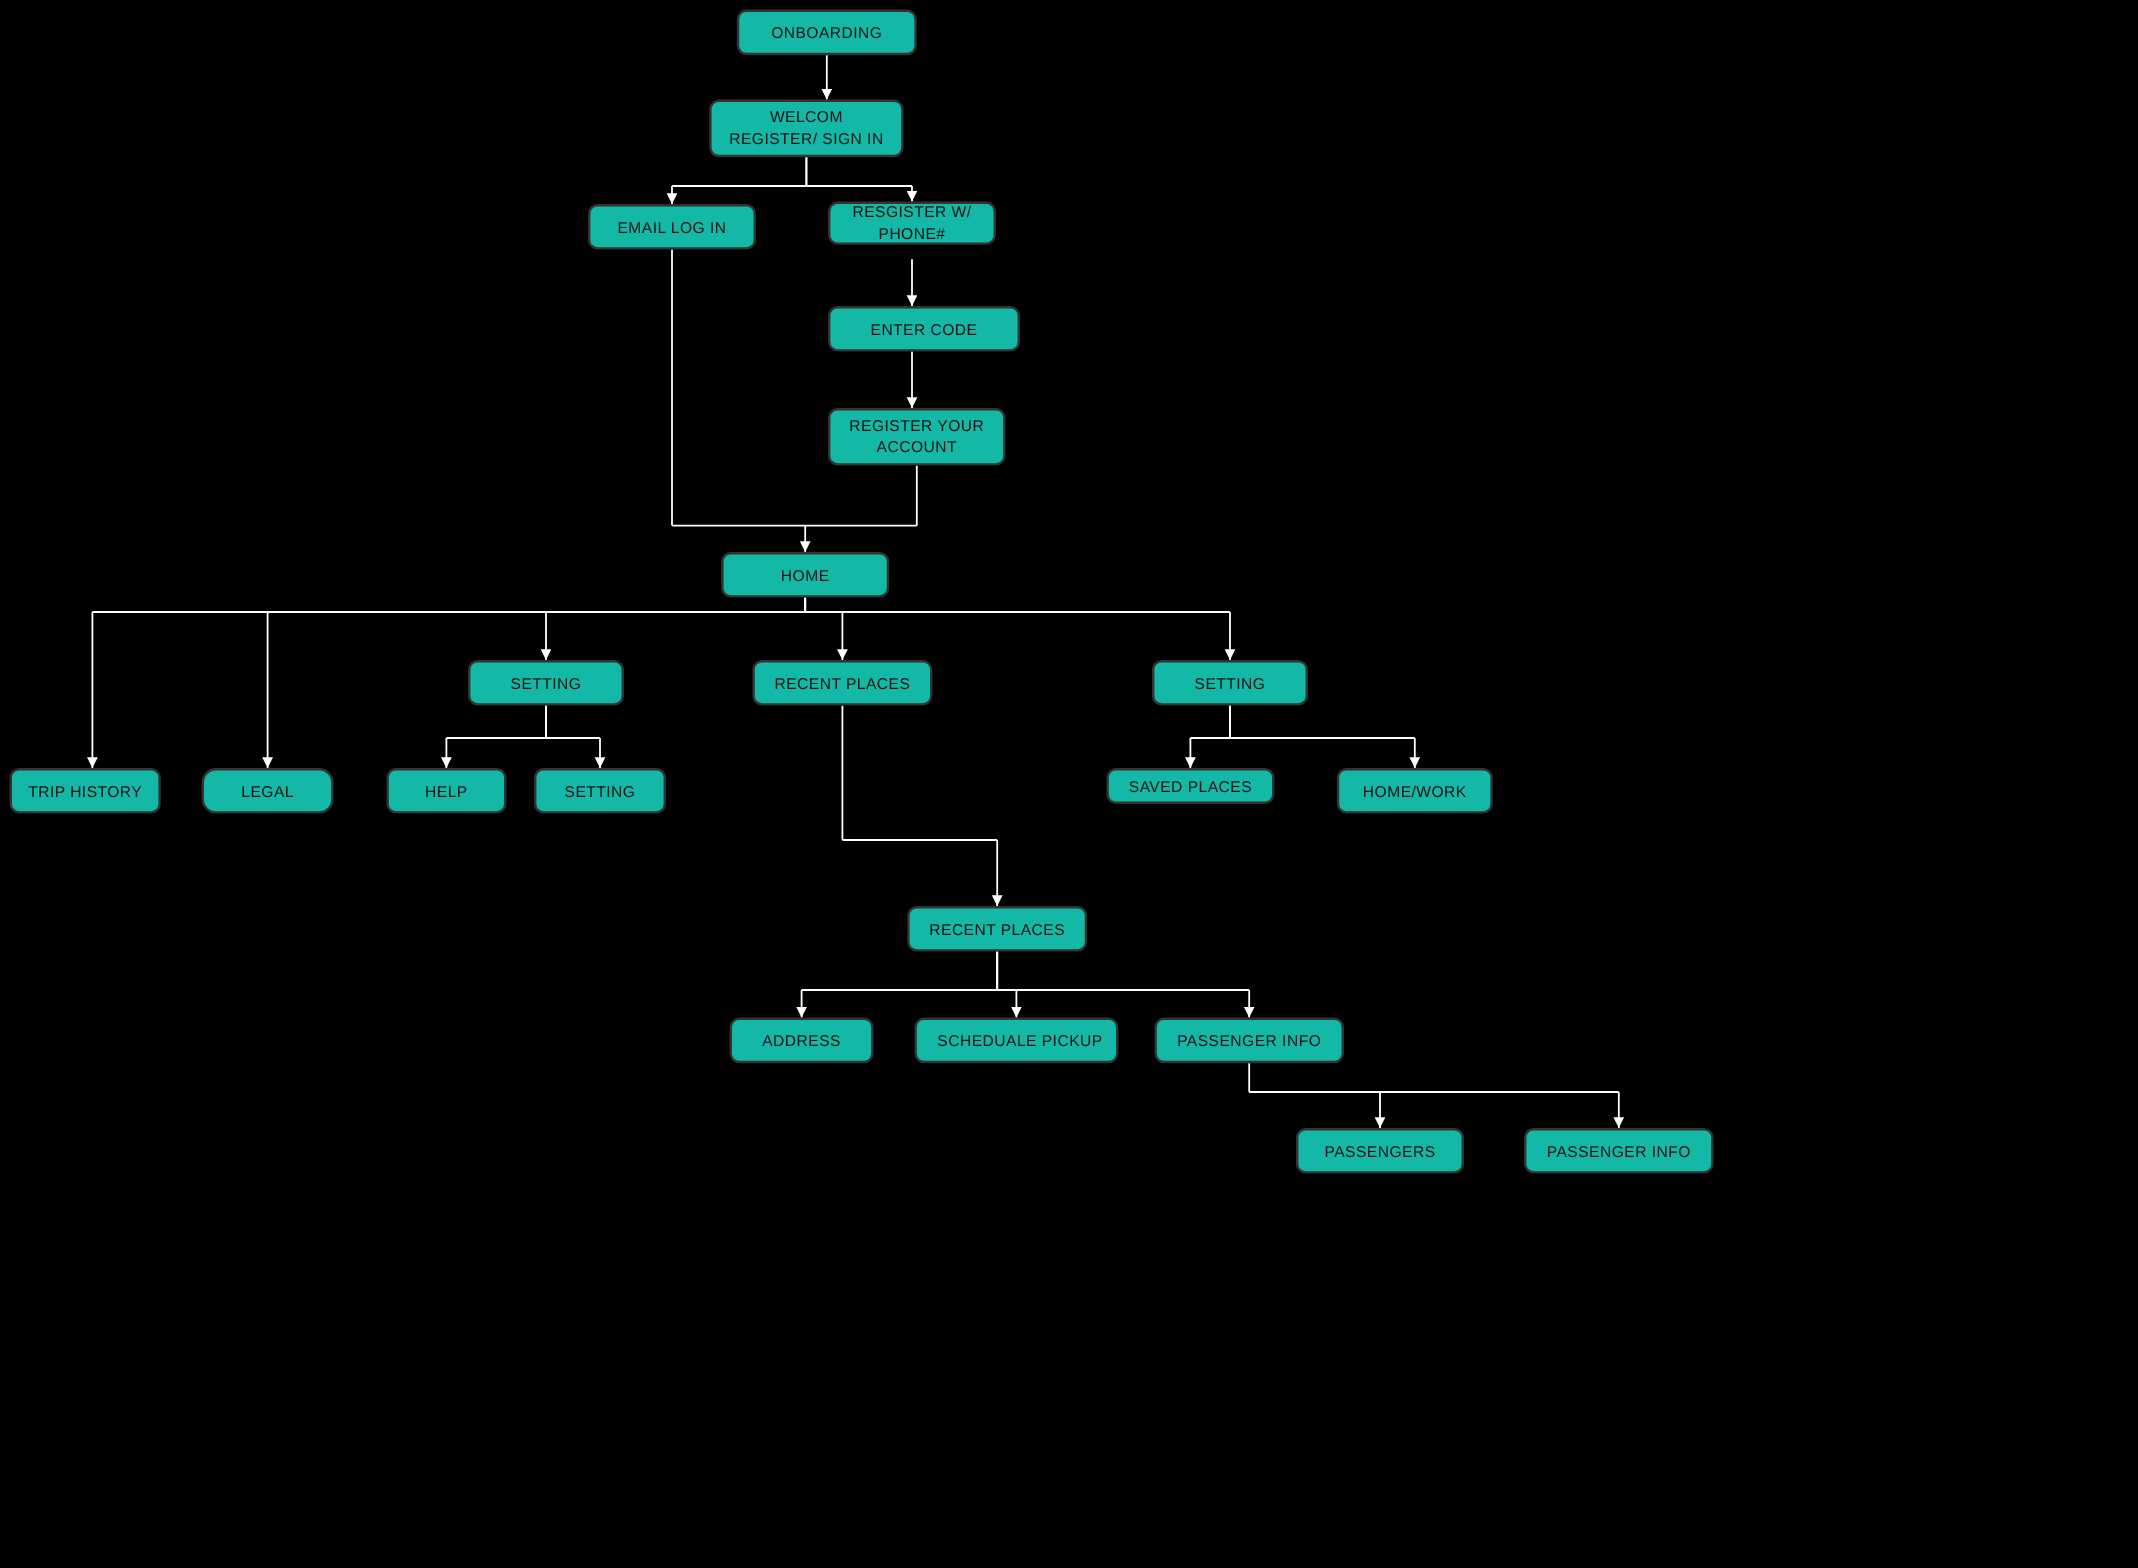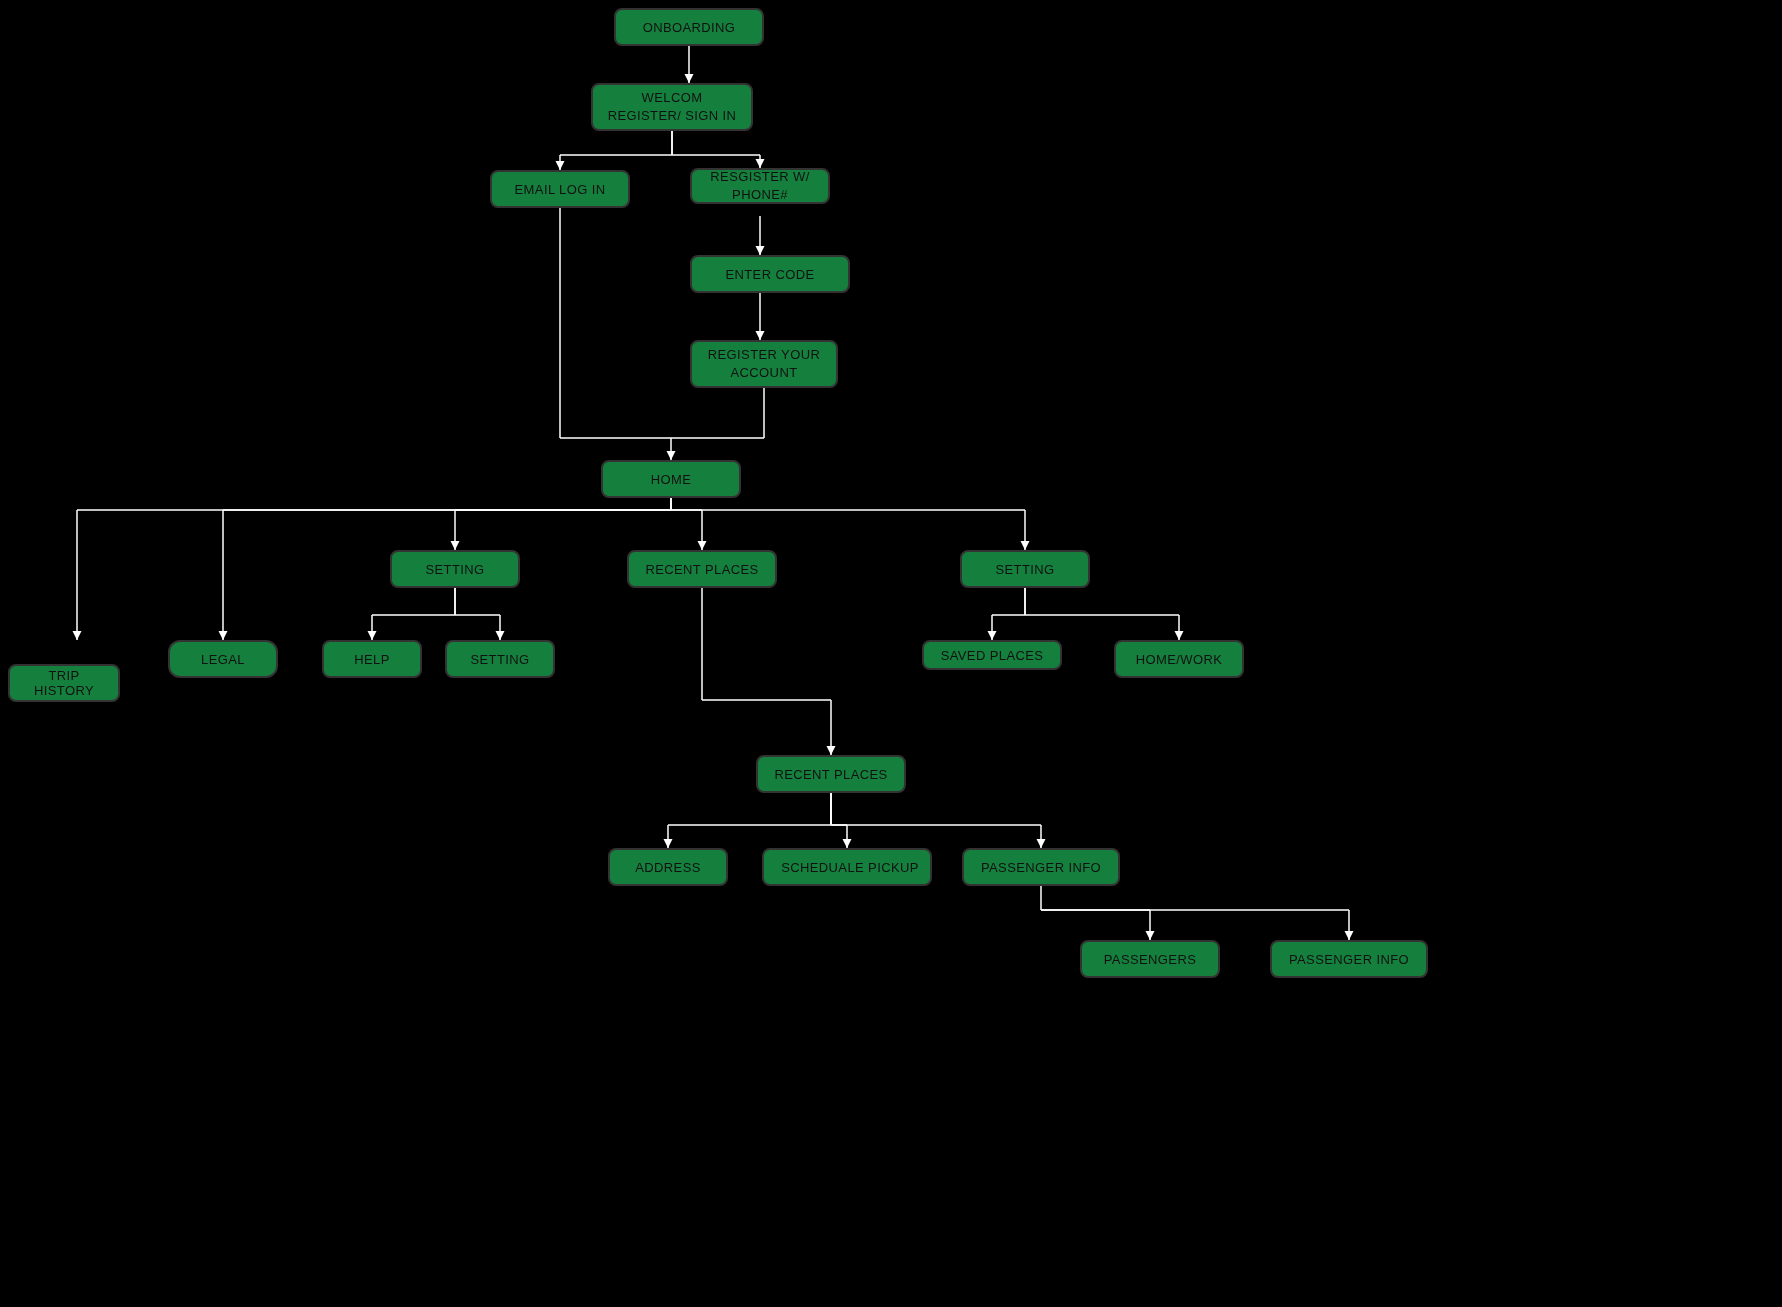--- a/index.html
+++ b/index.html
@@ -14,21 +14,21 @@
 
     .diagram {
       position: absolute;
       top: 0; left: 0;
       width: 1782px;
       height: 1307px;
     }
 
     .node {
       position: absolute;
-      background: #15803d;
+      background: #14b8a6;
       border: 2px solid #333;
       border-radius: 8px;
       display: flex;
       align-items: center;
       justify-content: center;
       text-align: center;
       font-size: 13px;
       font-weight: 500;
       letter-spacing: 0.03em;
       color: #111;
@@ -160,21 +160,21 @@
     REGISTER YOUR<br>ACCOUNT</div>
 
   <div class="node" style="left:601px; top:460px; width:140px; height:38px;">HOME</div>
 
   <div class="node" style="left:390px; top:550px; width:130px; height:38px;">SETTING</div>
 
   <div class="node" style="left:627px; top:550px; width:150px; height:38px;">RECENT PLACES</div>
 
   <div class="node" style="left:960px; top:550px; width:130px; height:38px;">SETTING</div>
 
-  <div class="node" style="left:8px; top:664px; width:112px; height:38px;">TRIP HISTORY</div>
+  <div class="node" style="left:8px; top:640px; width:126px; height:38px;">TRIP HISTORY</div>
 
   <div class="node" style="left:168px; top:640px; width:110px; height:38px;border-radius:12px;">LEGAL</div>
 
   <div class="node" style="left:322px; top:640px; width:100px; height:38px;">HELP</div>
 
   <div class="node" style="left:445px; top:640px; width:110px; height:38px;">SETTING</div>
 
   <div class="node" style="left:922px; top:640px; width:140px; height:30px;">SAVED PLACES</div>
 
   <div class="node" style="left:1114px; top:640px; width:130px; height:38px;">HOME/WORK</div>

